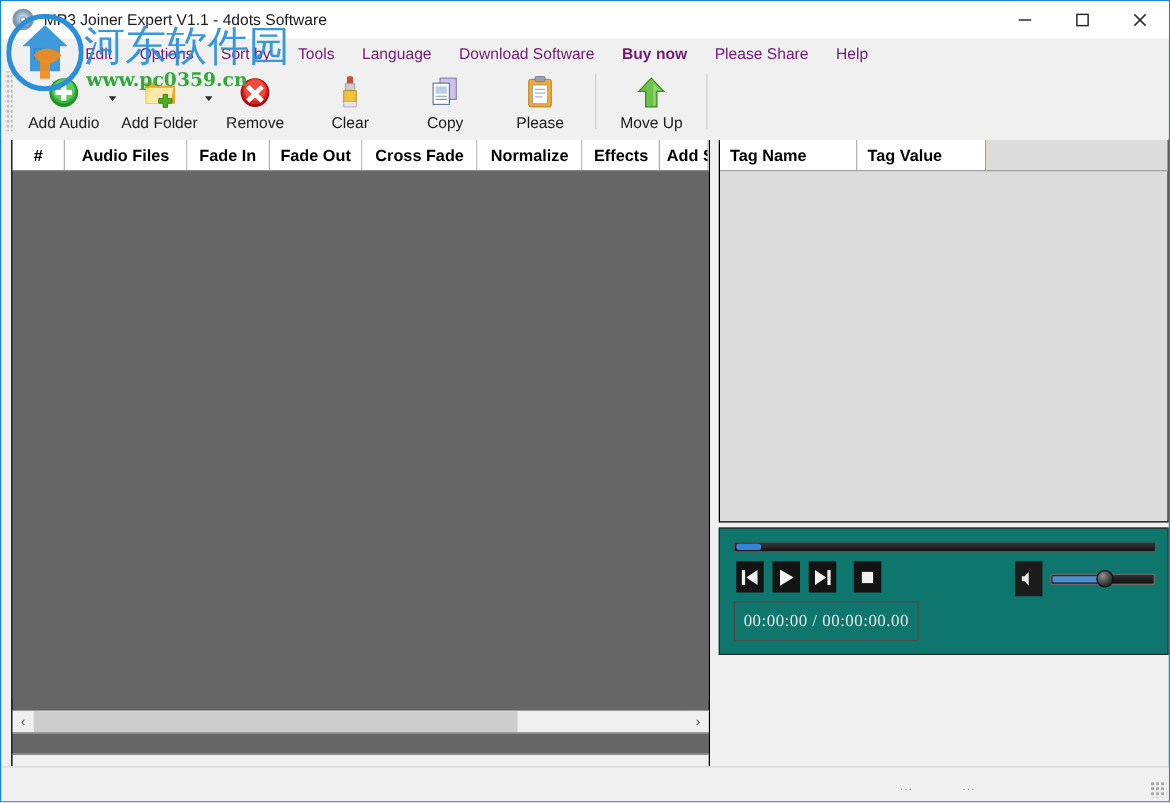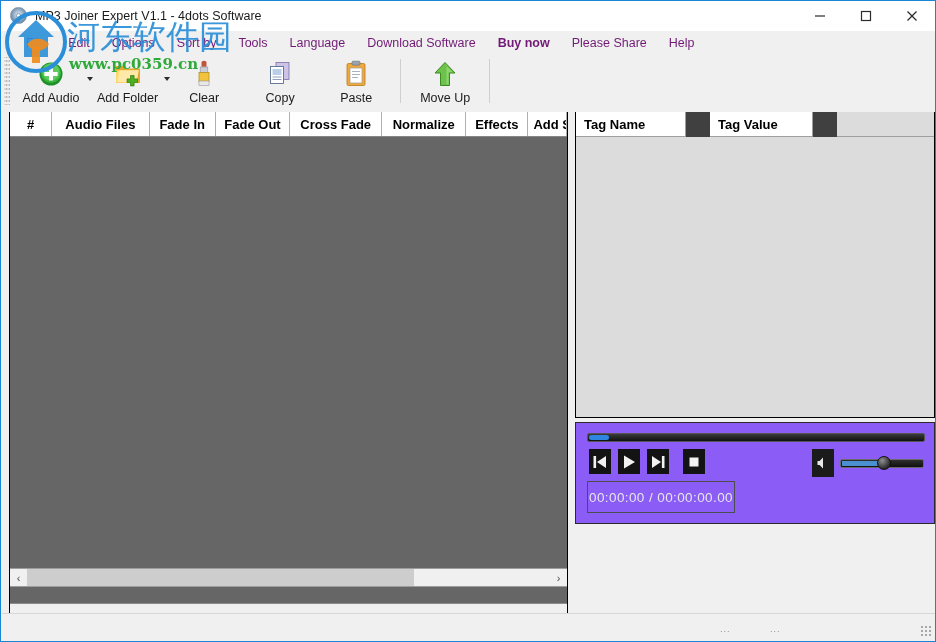--- a/index.html
+++ b/index.html
@@ -220,45 +220,45 @@
     width: 360px;
     height: 307px;
     border: 1px solid #000;
     background: #dcdcdc;
     box-sizing: border-box;
     overflow: hidden;
   }
   .tag-header {
     display: flex;
     height: 25px;
-    background: #404040;
-    box-sizing: border-box;
-    gap: 24px;
+    background: #fde047;
+    box-sizing: border-box;
   }
   .tag-col {
     border-right: 1px solid #9f9f9f;
     border-bottom: 1px solid #9f9f9f;
     font-size: 13px; font-weight: bold; color:#000;
     display: flex; align-items: center;
     padding-left: 8px;
     box-sizing: border-box;
     background: #fff;
     white-space: nowrap;
   }
   .tag-col.filler { border-right: none; background:#dcdcdc; flex:1;}
 
   
   .player {
     position: absolute;
     left: 574px; top: 312px;
     width: 360px;
     height: 102px;
-    background: #8b5cf6;
+    background: #0f766e;
     border: 1px solid #2a2a2a;
     box-sizing: border-box;
+    font-family: Liberation Serif, serif;
   }
   .seek {
     position: absolute;
     left: 11px; top: 10px;
     width: 338px; height: 9px;
     background: linear-gradient(#3a3a3a, #111);
     border: 1px solid #555;
     border-radius: 2px;
     box-sizing: border-box;
   }
@@ -439,20 +439,31 @@
           <path d="M2 5h8l2.2 2.6H26V22H2z" fill="#e8a62b"></path>
           <path d="M2 9.5h22.5L22 21.8H2z" fill="#ffd966"></path>
           <path d="M5.5 9.2h19.3l-2.3 12H3.2z" fill="#ffe9a8"></path>
           <path d="M16.5 14.5h3.6v3.4h3.4v3.6h-3.4v3.4h-3.6v-3.4H13v-3.6h3.5z" fill="#4caf20" stroke="#2e7d10" stroke-width=".7"></path>
         </svg>
       </div>
       <div class="tb-label">Add Folder</div>
       <div class="tb-caret"></div>
     </div>
 
+    <div class="tb-btn">
+      <div class="tb-icon">
+        <svg width="26" height="26" viewBox="0 0 26 26">
+          <circle cx="13" cy="13" r="11.5" fill="#9e1111"></circle>
+          <circle cx="13" cy="12.2" r="10.2" fill="#d62222"></circle>
+          <circle cx="13" cy="11" r="8.6" fill="#ef4a3a"></circle>
+          <path d="M8.6 6.9l4.4 4.4 4.4-4.4 2.7 2.7-4.4 4.4 4.4 4.4-2.7 2.7-4.4-4.4-4.4 4.4-2.7-2.7 4.4-4.4-4.4-4.4z" fill="#fff"></path>
+        </svg>
+      </div>
+      <div class="tb-label">Remove</div>
+    </div>
 
     <div class="tb-btn">
       <div class="tb-icon">
         <svg width="22" height="28" viewBox="0 0 22 28">
           <path d="M8.5 2.5c0-1 1-1.7 2.5-1.7s2.5.7 2.5 1.7v4.3h-5z" fill="#c0543b"></path>
           <rect x="7.2" y="7" width="7.6" height="5.5" fill="#c9cdd6" stroke="#8e939c" stroke-width=".6"></rect>
           <rect x="6" y="12.5" width="10" height="9.5" fill="#f2c23b" stroke="#b08c18" stroke-width=".7"></rect>
           <rect x="6" y="21" width="10" height="4.5" fill="#e8e8e8" stroke="#9a9a9a" stroke-width=".6"></rect>
         </svg>
       </div>
@@ -476,21 +487,21 @@
       <div class="tb-icon">
         <svg width="24" height="28" viewBox="0 0 24 28">
           <rect x="3" y="3.5" width="18" height="22" rx="1.5" fill="#f0a93c" stroke="#b87a16" stroke-width=".8"></rect>
           <rect x="8" y="1.2" width="8" height="4" rx="1" fill="#9aa2ab" stroke="#6f777f" stroke-width=".7"></rect>
           <rect x="6" y="8" width="12" height="15" fill="#ffffff" stroke="#9a9a9a" stroke-width=".7"></rect>
           <line x1="8" y1="11.5" x2="16" y2="11.5" stroke="#aab3bd" stroke-width="1"></line>
           <line x1="8" y1="14.5" x2="16" y2="14.5" stroke="#aab3bd" stroke-width="1"></line>
           <line x1="8" y1="17.5" x2="14" y2="17.5" stroke="#aab3bd" stroke-width="1"></line>
         </svg>
       </div>
-      <div class="tb-label">Paste</div>
+      <div class="tb-label">Please</div>
     </div>
 
     <div class="tb-sep"></div>
 
     <div class="tb-btn">
       <div class="tb-icon">
         <svg width="24" height="27" viewBox="0 0 24 27">
           <path d="M12 1.5 L22 12 h-5.5 v12.5 h-9 V12 H2 z" fill="#6cc24a" stroke="#3d8a22" stroke-width="1"></path>
           <path d="M12 3.5 L19.5 11.3 h-4 v12 h-2 V4z" fill="#9ada7d" opacity=".75"></path>
         </svg>

